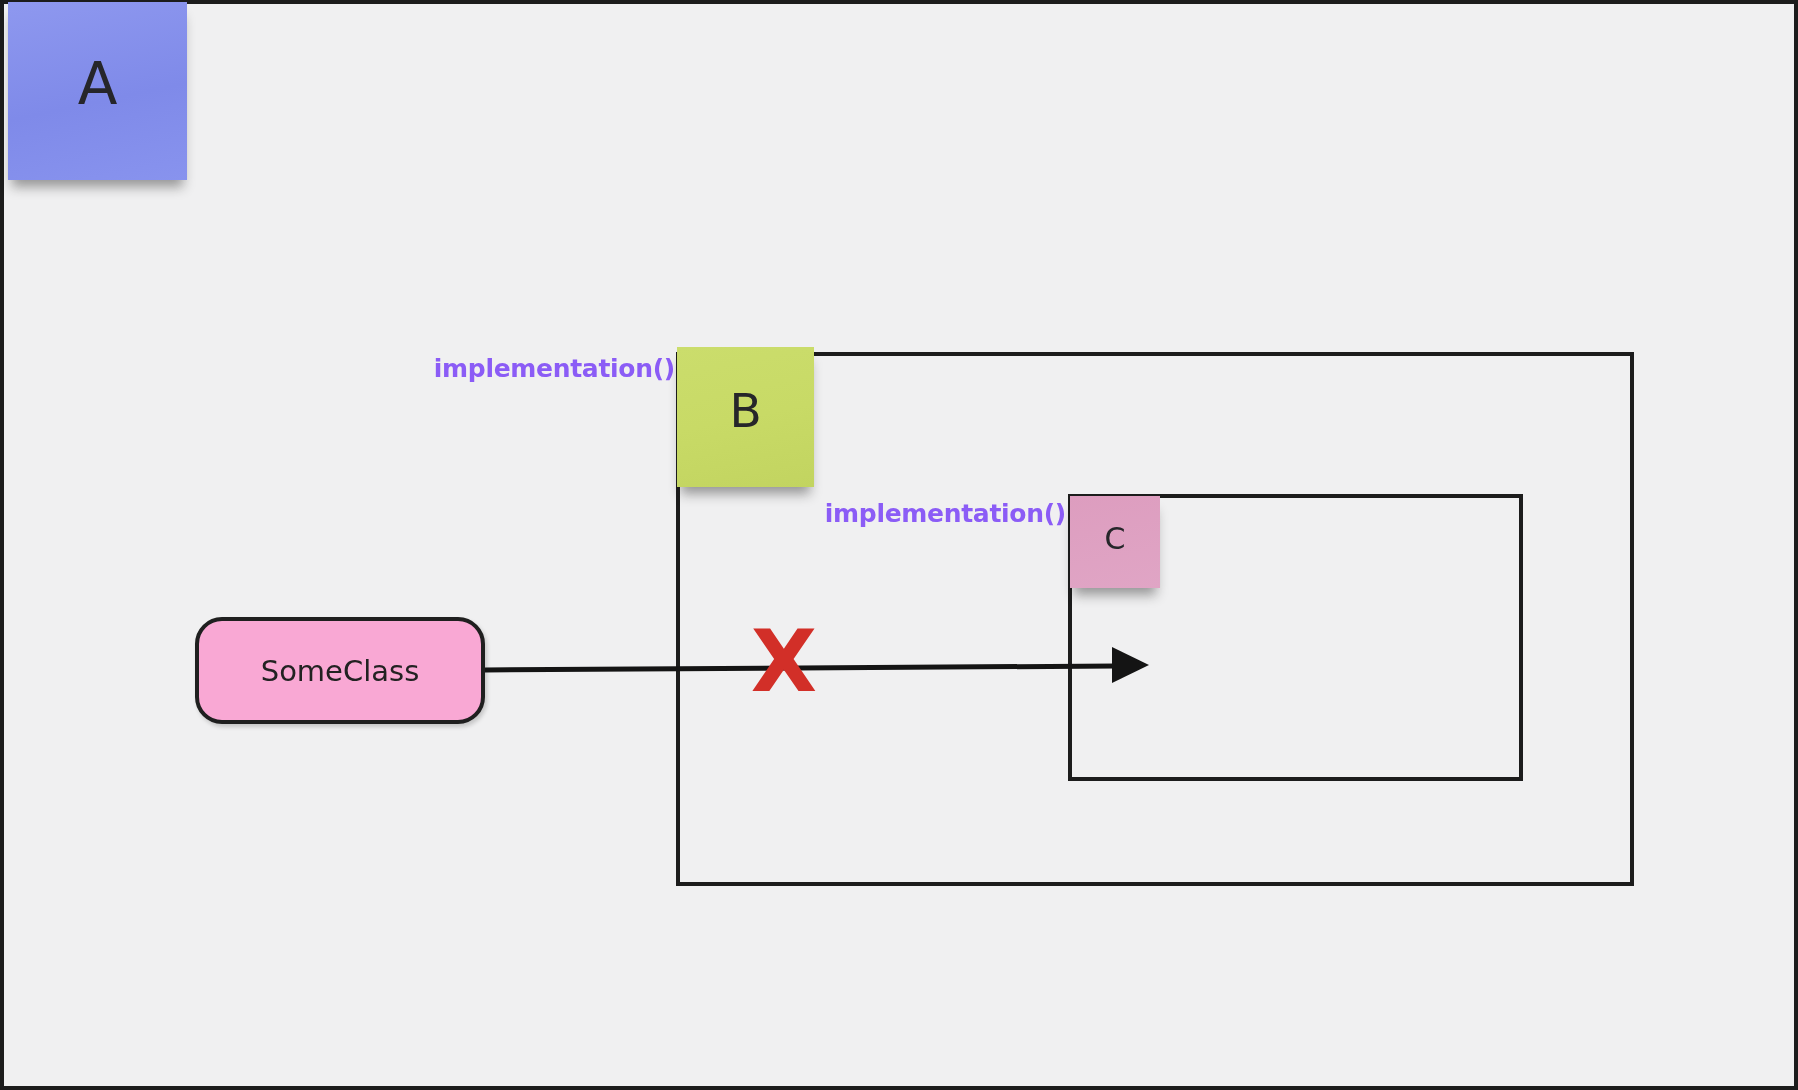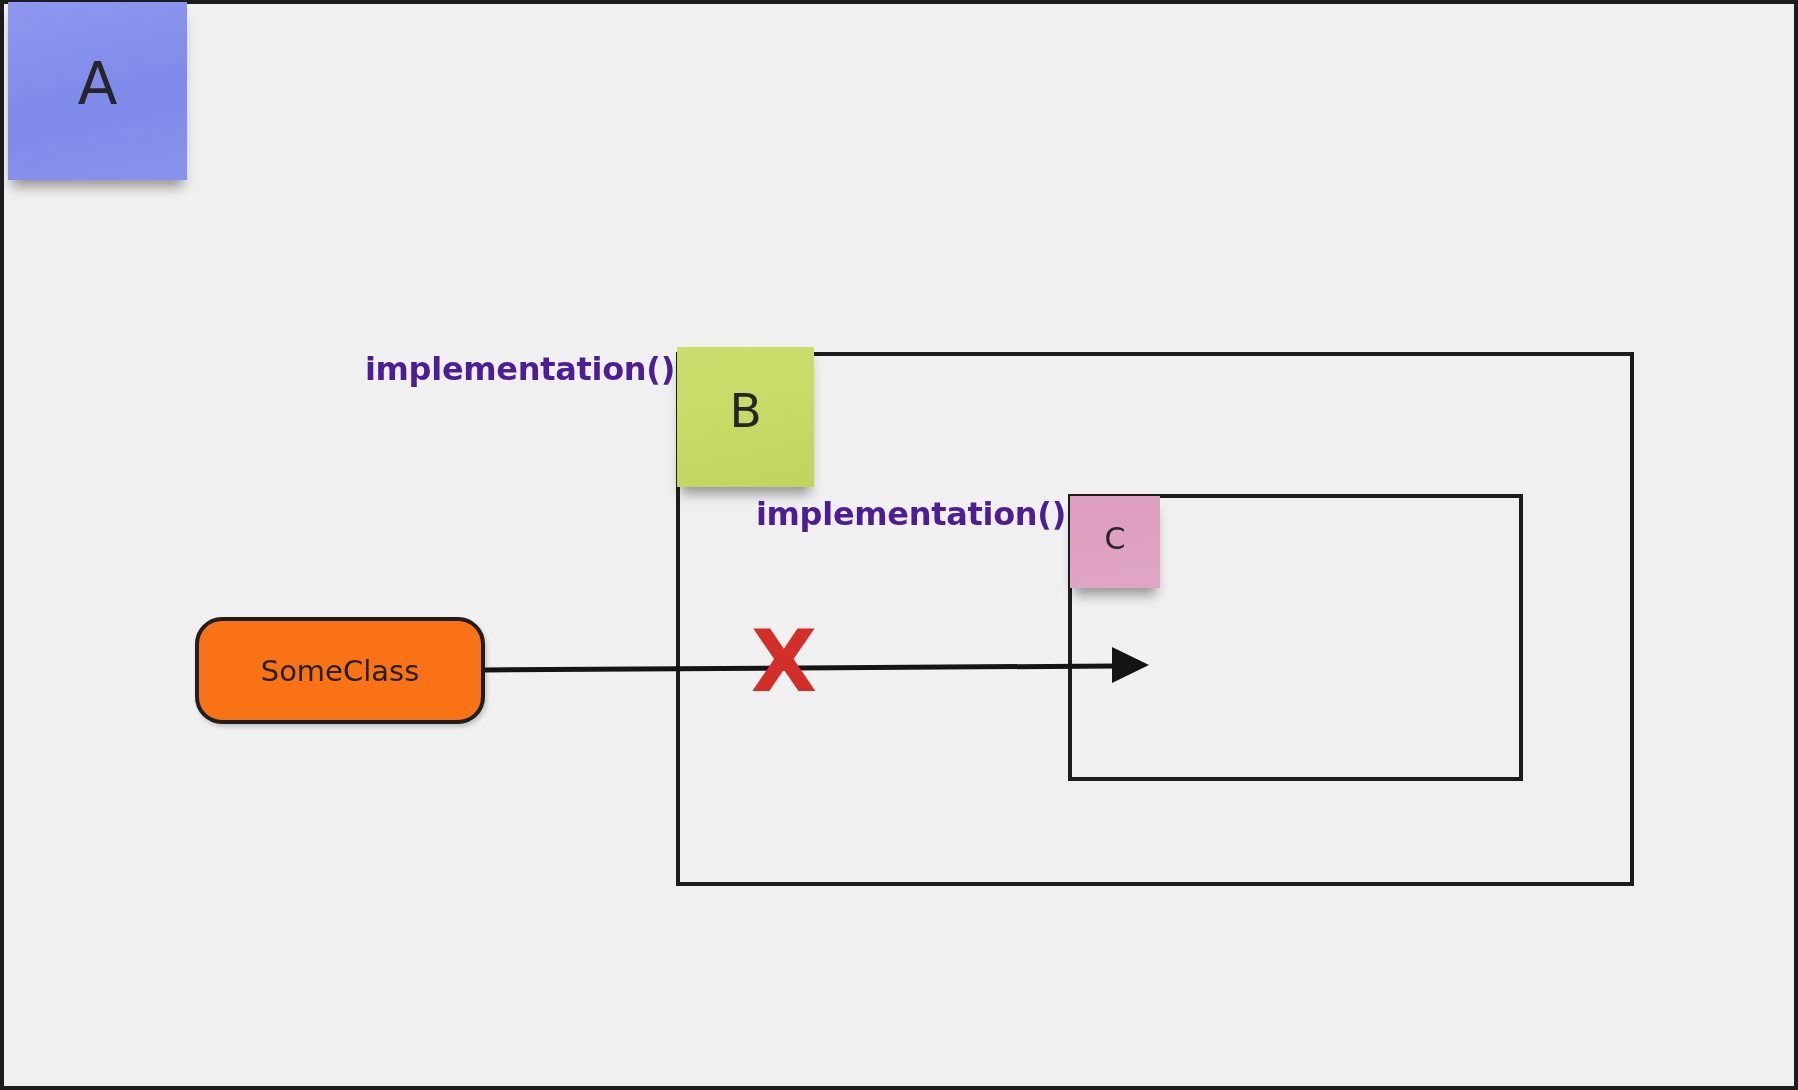--- a/index.html
+++ b/index.html
@@ -21,37 +21,37 @@
     border:4px solid #1c1c1c;
     box-sizing:border-box;
     background:transparent;
     z-index:1;
   }
   .frame-b{left:676px;top:352px;width:958px;height:534px;}
   .frame-c{left:1068px;top:494px;width:455px;height:287px;}
   .annotation{
     position:absolute;
     font-weight:bold;
-    font-size:32px;
+    font-size:25px;
     letter-spacing:-0.3px;
-    color:#4c1d95;
+    color:#8b5cf6;
     text-align:right;
     line-height:30px;
     z-index:2;
     white-space:nowrap;
   }
   .annotation-b{left:330px;top:354px;width:345px;}
   .annotation-c{left:721px;top:499px;width:345px;}
   .arrow-layer{
     position:absolute;left:0;top:0;
     z-index:3;
   }
   .node{
     position:absolute;
-    background:#f97316;
+    background:#f9a8d4;
     border:4px solid #1f1f1f;
     border-radius:27px;
     box-sizing:border-box;
     display:flex;align-items:center;justify-content:center;
     box-shadow:2px 3px 4px rgba(0,0,0,0.18);
     z-index:2;
   }
   .node-source{left:195px;top:617px;width:290px;height:107px;}
   .node-target{left:1151px;top:612px;width:291px;height:104px;}
   .node-label{font-size:29px;color:#222222;white-space:nowrap;}

